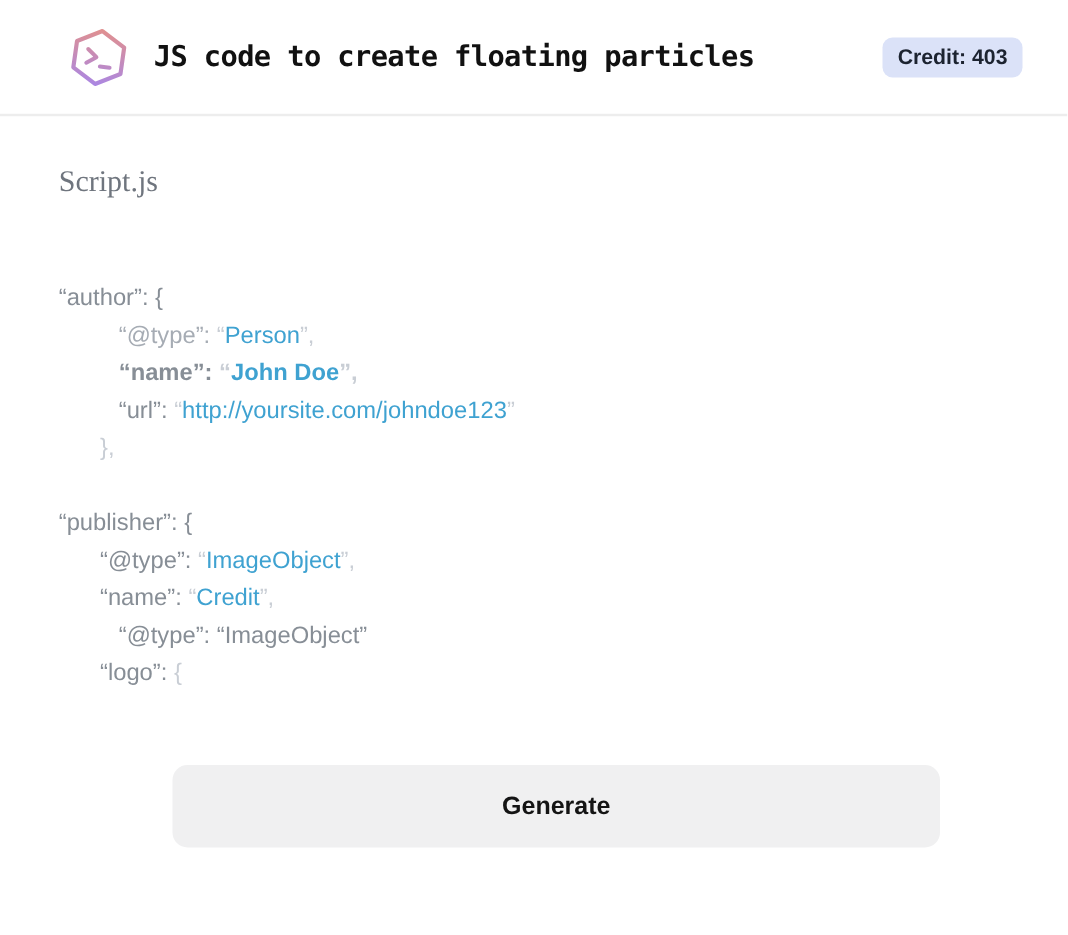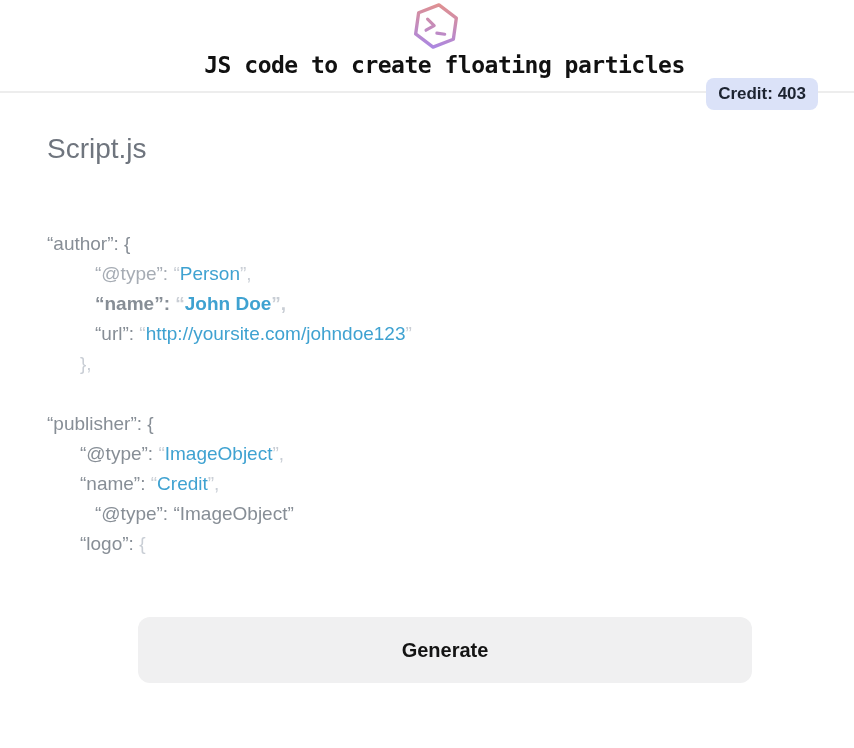--- a/index.html
+++ b/index.html
@@ -22,21 +22,20 @@
     font-family: "Liberation Sans", sans-serif;
     overflow: hidden;
   }
   .header {
     height: 93px;
     display: flex;
     align-items: center;
     padding: 0 36px 0 53px;
     border-bottom: 2px solid var(--c-divider);
     background: #ffffff;
-    flex-direction: column;
   }
   .logo { width: 52px; height: 52px; flex: 0 0 auto; }
   .app-title {
     margin-left: 18px;
     font-family: "DejaVu Sans Mono", monospace;
     font-size: 23px;
     font-weight: 600;
     letter-spacing: -0.5px;
     color: var(--c-title);
     white-space: nowrap;
@@ -47,22 +46,22 @@
     color: var(--c-badge-text);
     font-size: 17px;
     font-weight: 700;
     padding: 6px 12px;
     border-radius: 8px;
     white-space: nowrap;
   }
   .main { padding: 0 47px; }
   .filename {
     margin-top: 40px;
-    font-family: Liberation Sans, sans-serif;
-    font-size: 28px;
+    font-family: Liberation Serif, serif;
+    font-size: 24px;
     font-weight: 500;
     color: var(--c-filename);
   }
   .code-block {
     margin-top: 34px;
     font-size: 19px;
     line-height: 30px;
   }
   .code-line { height: 30px; white-space: pre; }
   .seg-key   { color: var(--c-key); }

